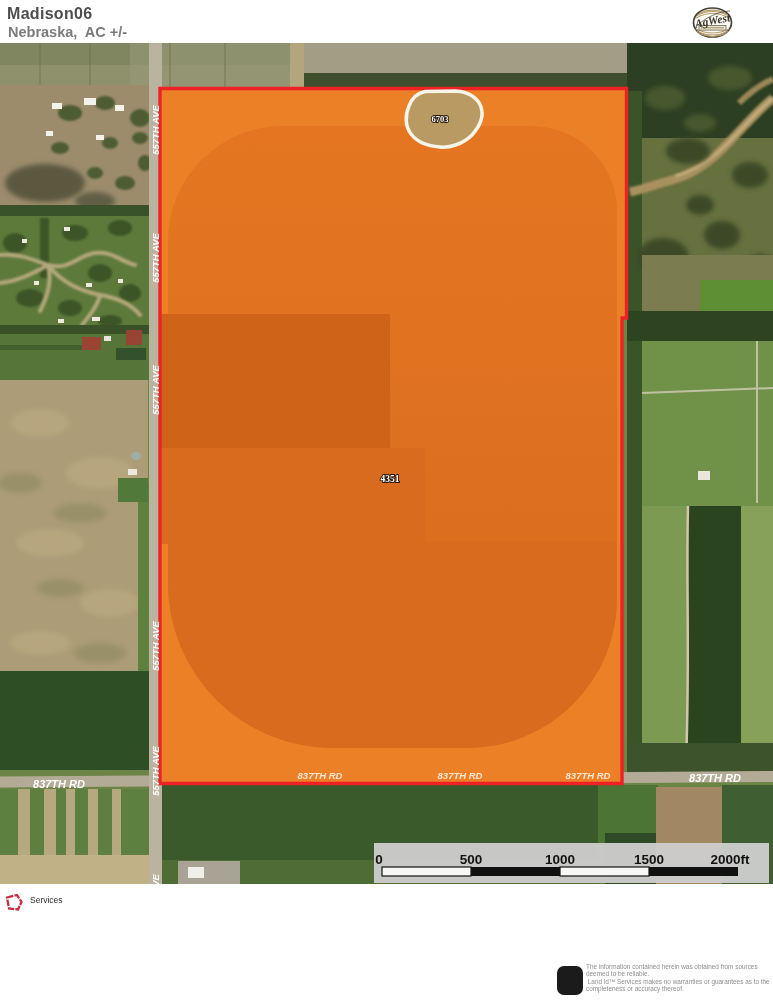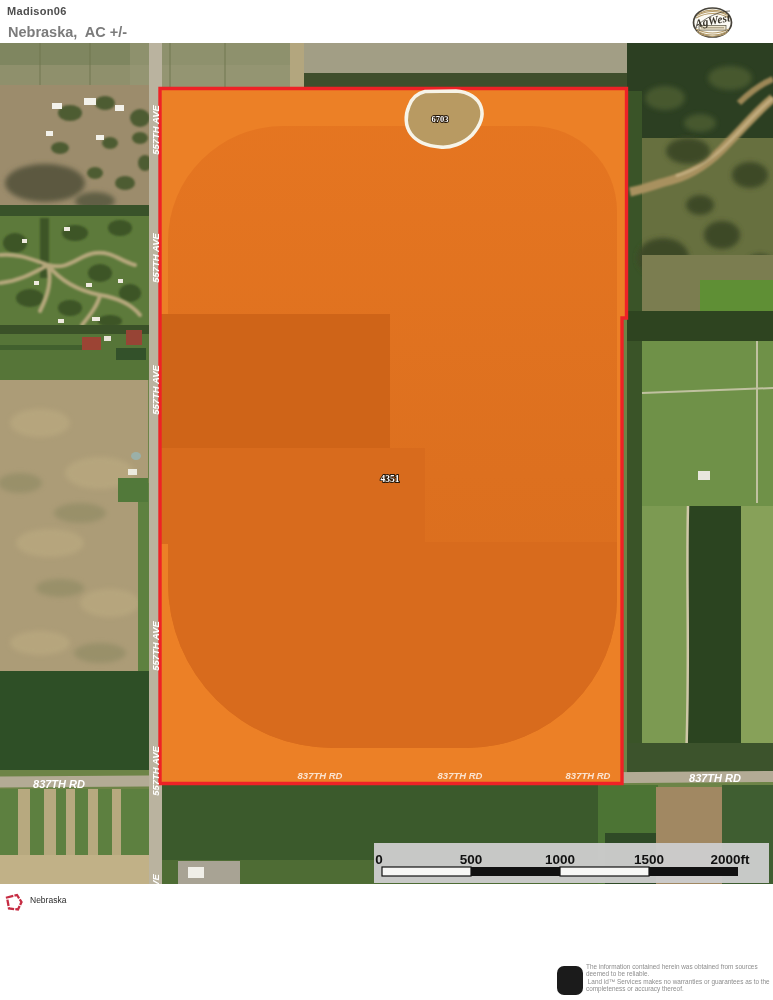--- a/index.html
+++ b/index.html
@@ -2,21 +2,21 @@
 <html><head>
 <meta charset="utf-8">
 <style>
   html,body{margin:0;padding:0;background:#ffffff;}
   body{width:773px;height:1000px;position:relative;font-family:"Liberation Sans",sans-serif;overflow:hidden;}
   .abs{position:absolute;}
 </style>
 </head>
 <body>
 
-<div class="abs" style="left:7px;top:5px;font-size:11px;font-weight:bold;color:#4d4d4d;letter-spacing:0.3px;">Madison06</div>
+<div class="abs" style="left:7px;top:5px;font-size:16px;font-weight:bold;color:#4d4d4d;letter-spacing:0.3px;">Madison06</div>
 
 <div class="abs" style="left:8px;top:24px;font-size:14.5px;color:#7b7b7b;font-weight:bold;">Nebraska,&nbsp; AC +/-</div>
 
 <svg class="abs" style="left:690px;top:4px;" width="46" height="38" viewBox="0 0 46 38">
   <ellipse cx="22.5" cy="18.5" rx="19" ry="14.5" fill="#fbfaf4" stroke="#47433a" stroke-width="1.7"></ellipse>
   <g stroke="#b79d6b" stroke-width="1.1" fill="none">
     <path d="M6,14 Q22.5,5 39,14"></path>
     <path d="M7,11.5 Q22.5,3.5 38,11.5"></path>
     <path d="M9,9.5 Q22.5,2.8 36,9.5"></path>
     <path d="M6,25 Q22.5,33 39,25"></path>
@@ -297,18 +297,18 @@
     <rect x="471" y="824" width="89" height="9" fill="#111111"></rect>
     <rect x="560" y="824" width="89" height="9" fill="#f7f7f5" stroke="#111111" stroke-width="1.2"></rect>
     <rect x="649" y="824" width="89" height="9" fill="#111111"></rect>
   </g>
 </svg>
 
 <svg class="abs" style="left:5px;top:893px;" width="20" height="20" viewBox="0 0 20 20">
   <path d="M2,4.5 L12,2 L16.5,9 L13,16.5 L4,15.5 Z" fill="none" stroke="#c62c43" stroke-width="2.3" stroke-dasharray="6.5 1.2"></path>
 </svg>
 
-<div class="abs" style="left:30px;top:895px;font-size:8.5px;color:#2b2b2b;">Nebraska</div>
+<div class="abs" style="left:30px;top:895px;font-size:8.5px;color:#2b2b2b;">Services</div>
 
 <div class="abs" style="left:557px;top:966px;width:26px;height:29px;background:#1b1b1b;border-radius:7px;"></div>
 <div class="abs" style="left:560px;top:1005px;font-size:15px;font-weight:bold;color:#ffffff;">id<span style="color:#d61f5c;">.</span></div>
 
 <div class="abs" style="left:586px;top:963px;width:188px;font-size:6.4px;line-height:7.4px;color:#8d8d8d;">The information contained herein was obtained from sources deemed to be reliable.<br>&nbsp;Land id™ Services makes no warranties or guarantees as to the completeness or accuracy thereof.</div>
 
 </body></html>

